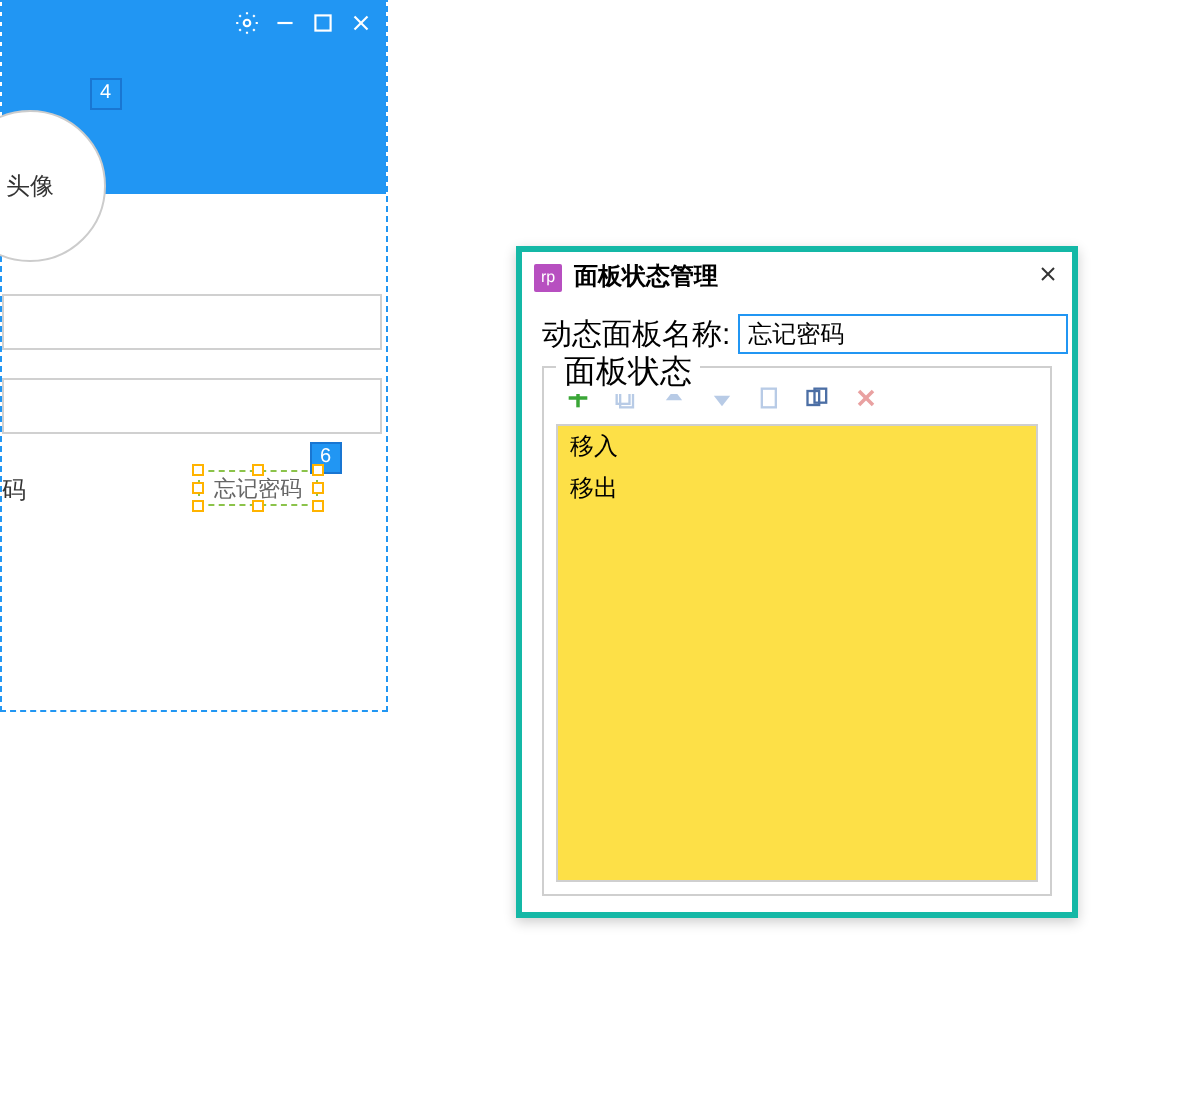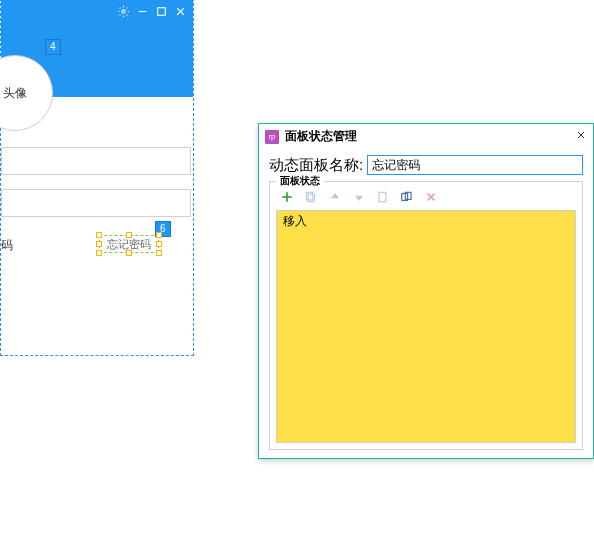--- a/index.html
+++ b/index.html
@@ -20,31 +20,31 @@
   .bottom-left { color: #333; font-size: 12px; }
   .forgot-box { position: absolute; top: 236px; left: 98px; width: 60px; height: 18px; }
   .forgot-box .edge { position: absolute; inset: 0; border-top: 1px dashed #8bc34a; border-bottom: 1px dashed #8bc34a; border-left: 1px dashed #8bc34a; border-right: 1px dashed #8bc34a; }
   .forgot-box .txt { position: absolute; inset: 0; display: flex; align-items: center; justify-content: center; font-size: 11px; color: #666; }
   .handle { position: absolute; width: 6px; height: 6px; background: #fff; border: 1px solid #ffb300; }
   .h-nw { left:-3px; top:-3px; } .h-n { left:50%; top:-3px; margin-left:-3px; } .h-ne { right:-3px; top:-3px; }
   .h-w  { left:-3px; top:50%; margin-top:-3px; } .h-e { right:-3px; top:50%; margin-top:-3px; }
   .h-sw { left:-3px; bottom:-3px; } .h-s { left:50%; bottom:-3px; margin-left:-3px; } .h-se { right:-3px; bottom:-3px; }
 
   
-  .dialog { position: absolute; left: 258px; top: 123px; width: 336px; height: 336px; background: #fff; border: 1px solid #14b8a6; box-shadow: 0 2px 6px rgba(0,0,0,.2); display: flex; flex-direction: column; }
+  .dialog { position: absolute; left: 258px; top: 123px; width: 281px; height: 336px; background: #fff; border: 3px solid #14b8a6; box-shadow: 0 2px 6px rgba(0,0,0,.2); display: flex; flex-direction: column; }
   .dlg-title { display: flex; align-items: center; gap: 6px; padding: 4px 6px; }
   .dlg-title .app-icon { width: 14px; height: 14px; background: #b74fc0; color: #fff; font-size: 8px; display: flex; align-items: center; justify-content: center; border-radius: 1px; }
   .dlg-title .title-text { flex: 1; font-size: 12px; font-weight: bold; }
   .dlg-title .close { cursor: pointer; }
   .dlg-body { padding: 6px 10px 0 10px; flex: 1; display: flex; flex-direction: column; }
   .name-row { display: flex; align-items: center; gap: 4px; margin-bottom: 6px; }
   .name-row label { white-space: nowrap; font-size: 15px; }
   .name-row input { flex: 1; height: 20px; border: 1px solid #2196f3; outline: none; padding: 0 4px; font-size: 12px; }
   .fieldset { border: 1px solid #cfcfcf; flex: 1; margin-bottom: 8px; position: relative; padding: 6px; display: flex; flex-direction: column; }
-  .fieldset .legend { position: absolute; top: -8px; left: 6px; background: #fff; padding: 0 4px; font-size: 10px; font-weight: bold; }
+  .fieldset .legend { position: absolute; top: -8px; left: 6px; background: #fff; padding: 0 4px; font-size: 16px; }
   .toolbar { display: flex; gap: 10px; padding: 2px 2px 6px 4px; align-items: center; }
   .tb-btn { width: 14px; height: 14px; display: flex; align-items: center; justify-content: center; }
   .tb-btn svg { width: 14px; height: 14px; }
   .states-list { flex: 1; border: 1px solid #cfcfcf; background: #fde047; overflow: auto; }
   .states-list .state-item { padding: 2px 6px; cursor: default; font-size: 12px; }
   .dlg-footer { display: flex; justify-content: flex-end; gap: 8px; padding: 6px 10px 8px; }
   .btn { min-width: 68px; height: 22px; background: linear-gradient(#fdfdfd,#e6e6e6); border: 1px solid #9a9a9a; border-radius: 2px; cursor: pointer; font-size: 12px; }
   .btn.primary { border-color: #2b7de1; box-shadow: 0 0 0 1px #a9d2ff inset; }
 </style>
 </head>
@@ -159,17 +159,18 @@
         <span class="tb-btn">
           <svg viewBox="0 0 24 24" stroke="#e9a1a1" stroke-width="3">
               <line x1="6" y1="6" x2="18" y2="18"></line>
               <line x1="18" y1="6" x2="6" y2="18"></line>
             </svg>
         </span>
       </div>
 
       <div class="states-list" id="states-list">
           <div class="state-item">移入</div>
+          <div class="state-item">移出</div>
         </div>
     </div>
   </div>
 
 </div>
 
 </body></html>

